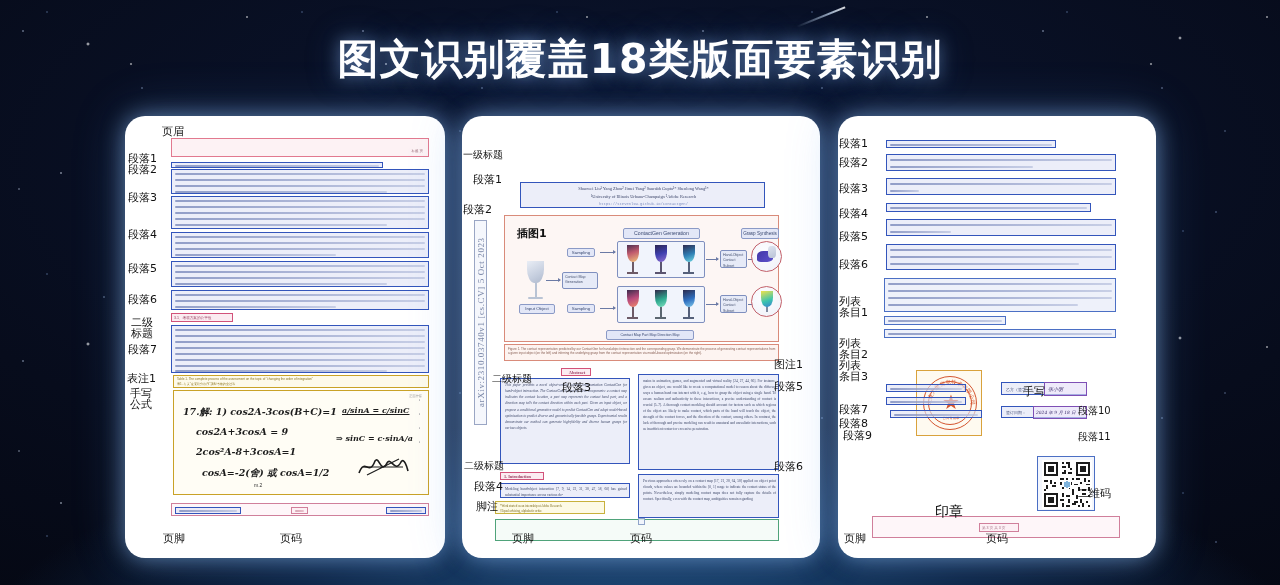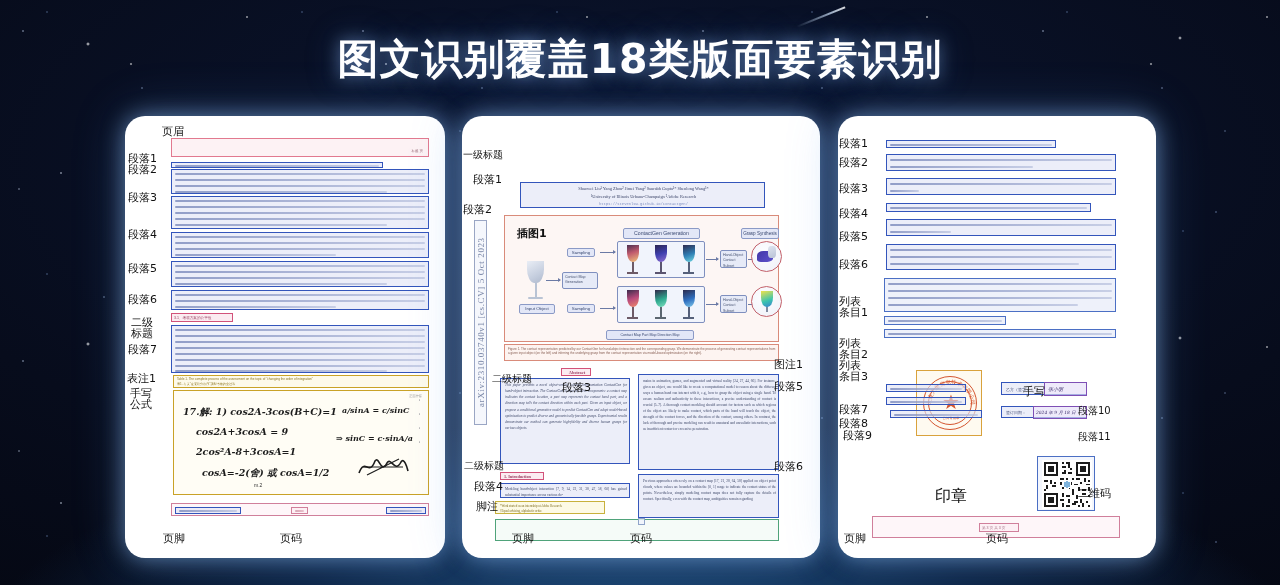--- a/index.html
+++ b/index.html
@@ -215,21 +215,21 @@
       <div style="position:absolute;left:3px;top:1px;font-size:3.1px;color:#8c7420;line-height:1.6;white-space:pre-line;">Table 1. The complete process of the assessment on the topic of "changing the order of integration"
 表1. 有关"改变积分次序"题型考核的全过程</div>
     </div>
 
     <div class="bx bx-tab hw" style="left:48px;top:274px;width:256px;height:105px;background:#fffdf5;">
       <div style="position:absolute;right:6px;top:3px;font-size:3.2px;color:#999;">正面作答</div>
       <div class="hw-ink" style="left:9px;top:15px;font-size:9.5px;">17.解: 1) cos2A-3cos(B+C)=1</div>
       <div class="hw-ink" style="left:22px;top:35px;font-size:9.5px;">cos2A+3cosA = 9</div>
       <div class="hw-ink" style="left:22px;top:55px;font-size:9.5px;">2cos²A-8+3cosA=1</div>
       <div class="hw-ink" style="left:28px;top:76px;font-size:9.5px;">cosA=-2(舍) 或 cosA=1/2</div>
-      <div class="hw-ink" style="left:168px;top:14px;font-size:8px;">a/sinA = c/sinC</div>
+      <div class="hw-ink" style="left:168px;top:14px;font-size:8px;text-decoration:underline;">a/sinA = c/sinC</div>
       <div class="hw-ink" style="left:162px;top:42px;font-size:8px;">⇒ sinC = c·sinA/a</div>
       <svg class="hw-scribble" style="left:183px;top:62px;" width="52" height="26" viewBox="0 0 52 26">
         <path d="M2,20 C8,4 12,24 18,8 C22,2 24,22 30,10 C34,3 38,21 44,9 C47,4 50,14 51,18" fill="none" stroke="#1c1c1c" stroke-width="1.6"></path>
         <path d="M6,14 L46,14 M10,22 L42,6" fill="none" stroke="#1c1c1c" stroke-width="1.2"></path>
       </svg>
       <div style="position:absolute;right:8px;top:8px;width:1.5px;height:1.5px;background:#bbb;border-radius:50%;"></div>
       <div style="position:absolute;right:8px;top:22px;width:1.5px;height:1.5px;background:#bbb;border-radius:50%;"></div>
       <div style="position:absolute;right:8px;top:36px;width:1.5px;height:1.5px;background:#bbb;border-radius:50%;"></div>
       <div style="position:absolute;right:8px;top:50px;width:1.5px;height:1.5px;background:#bbb;border-radius:50%;"></div>
       <div style="position:absolute;left:80px;bottom:6px;font-size:5px;color:#333;">m.2</div>
@@ -570,20 +570,20 @@
     <div class="lab" style="left: 839px; top: 259px; font-size: 11px;">段落6</div>
     <div class="lab" style="left: 839px; top: 296px; font-size: 11px;">列表
 条目1</div>
     <div class="lab" style="left: 839px; top: 338px; font-size: 11px;">列表
 条目2</div>
     <div class="lab" style="left: 839px; top: 360px; font-size: 11px;">列表
 条目3</div>
     <div class="lab" style="left: 839px; top: 404px; font-size: 11px;">段落7</div>
     <div class="lab" style="left: 839px; top: 418px; font-size: 11px;">段落8</div>
     <div class="lab" style="left: 843px; top: 430px; font-size: 11px;">段落9</div>
-    <div class="lab" style="left: 935px; top: 488px; font-size: 16px;">印章</div>
+    <div class="lab" style="left: 935px; top: 504px; font-size: 14px;">印章</div>
     <div class="lab" style="left: 1023px; top: 386px; font-size: 11px;">手写</div>
     <div class="lab" style="left: 1078px; top: 406px; font-size: 10px;">段落10</div>
     <div class="lab" style="left: 1078px; top: 432px; font-size: 10px;">段落11</div>
     <div class="lab" style="left: 1078px; top: 488px; font-size: 11px;">二维码</div>
     <div class="lab" style="left: 844px; top: 533px; font-size: 11px;">页脚</div>
     <div class="lab" style="left: 986px; top: 533px; font-size: 11px;">页码</div>
   </div>
 
 </body></html>

